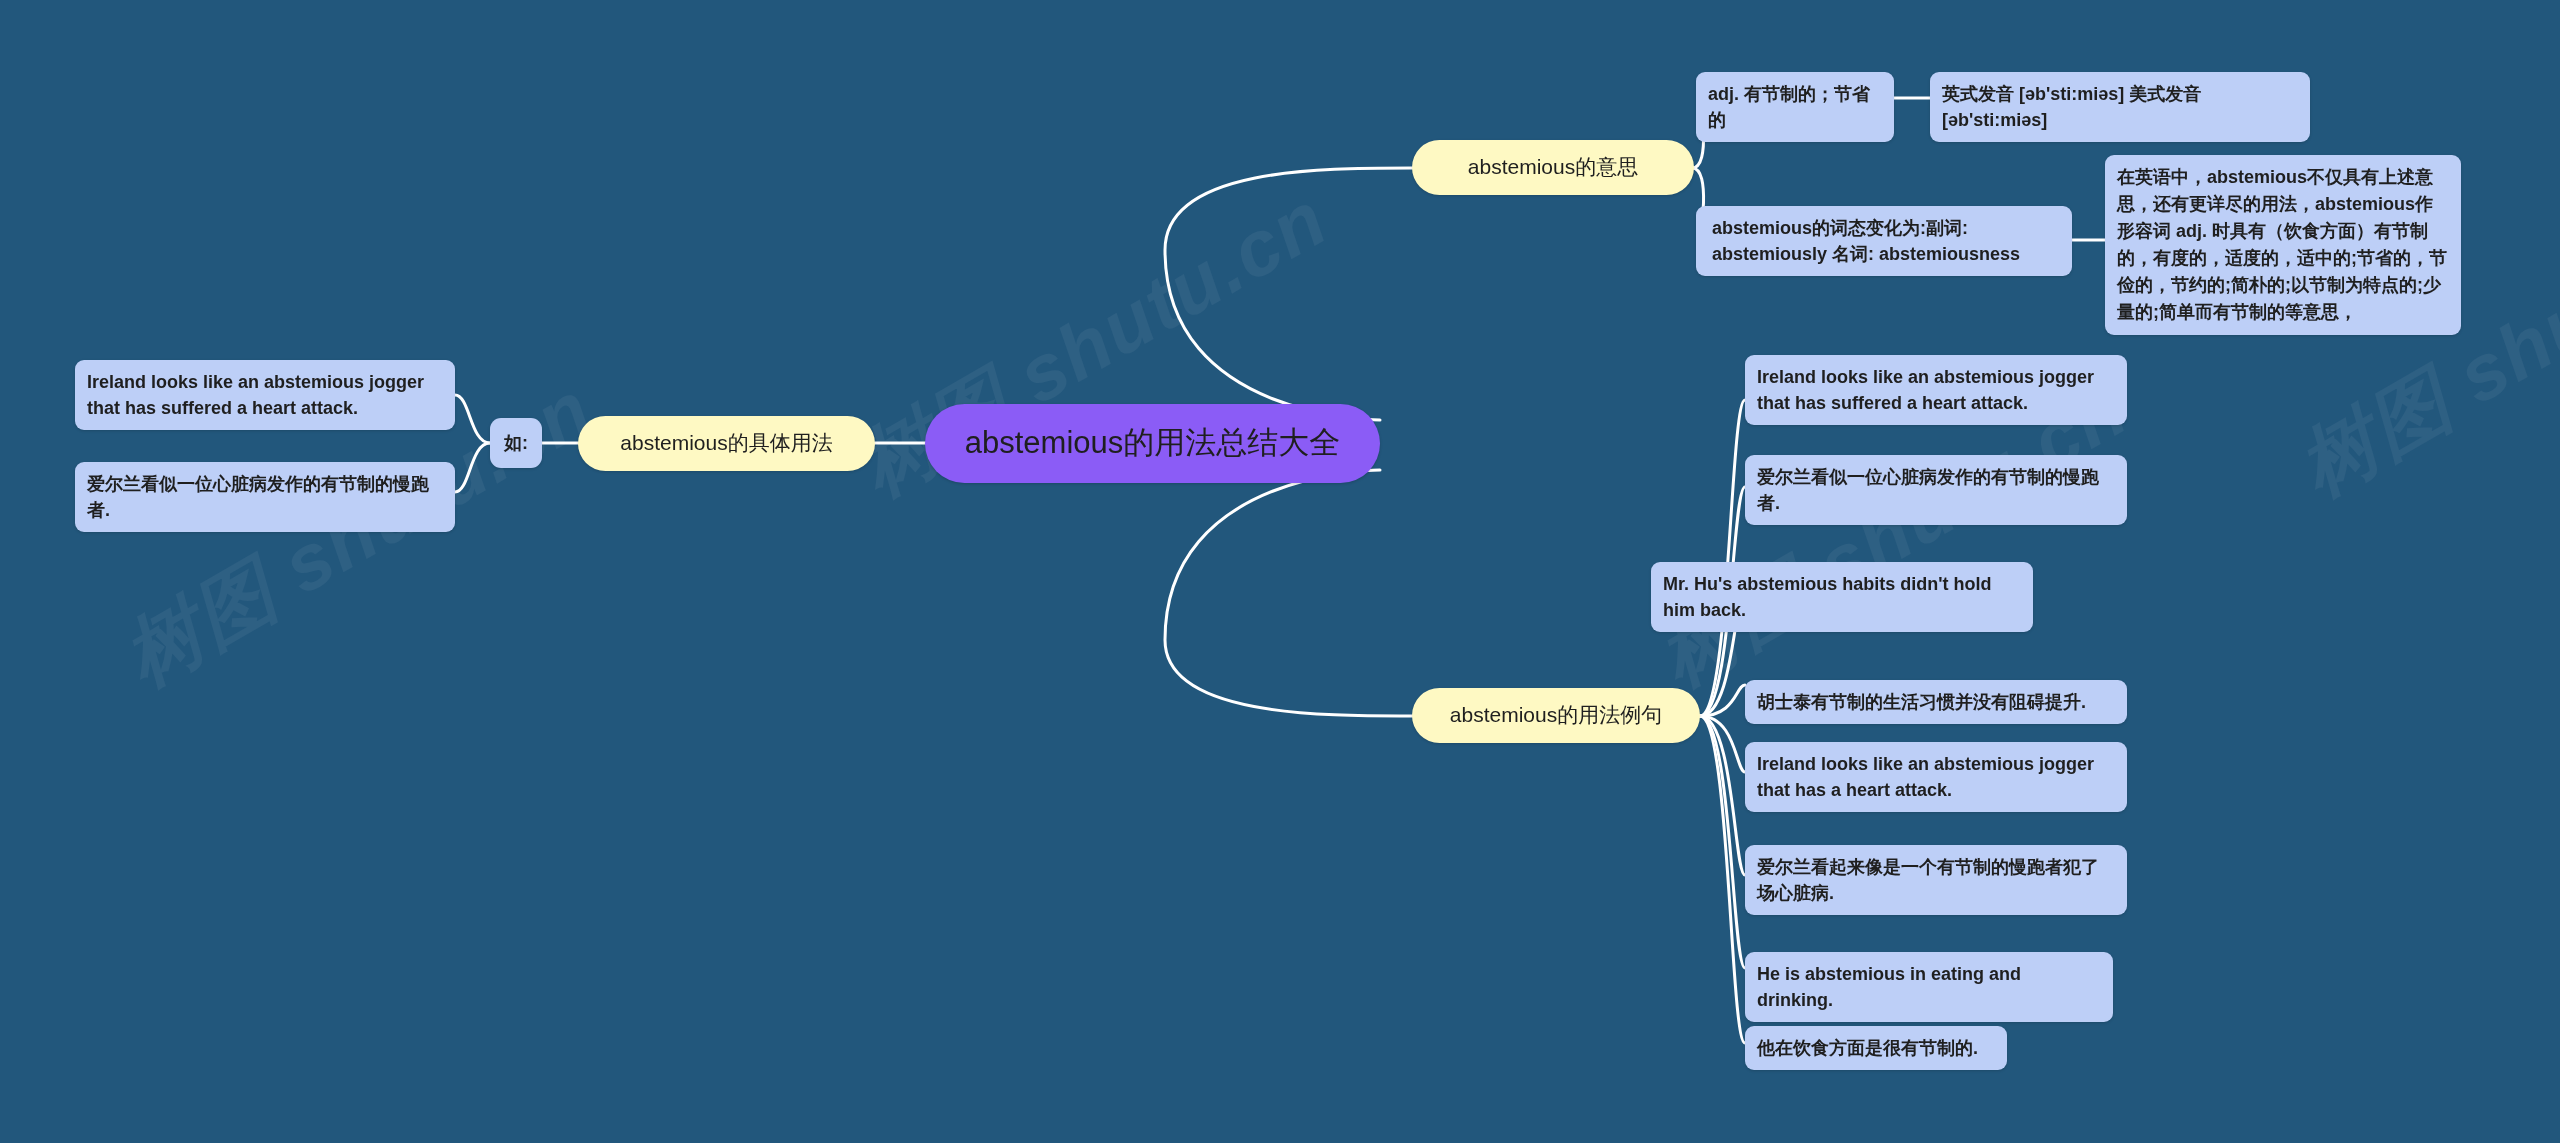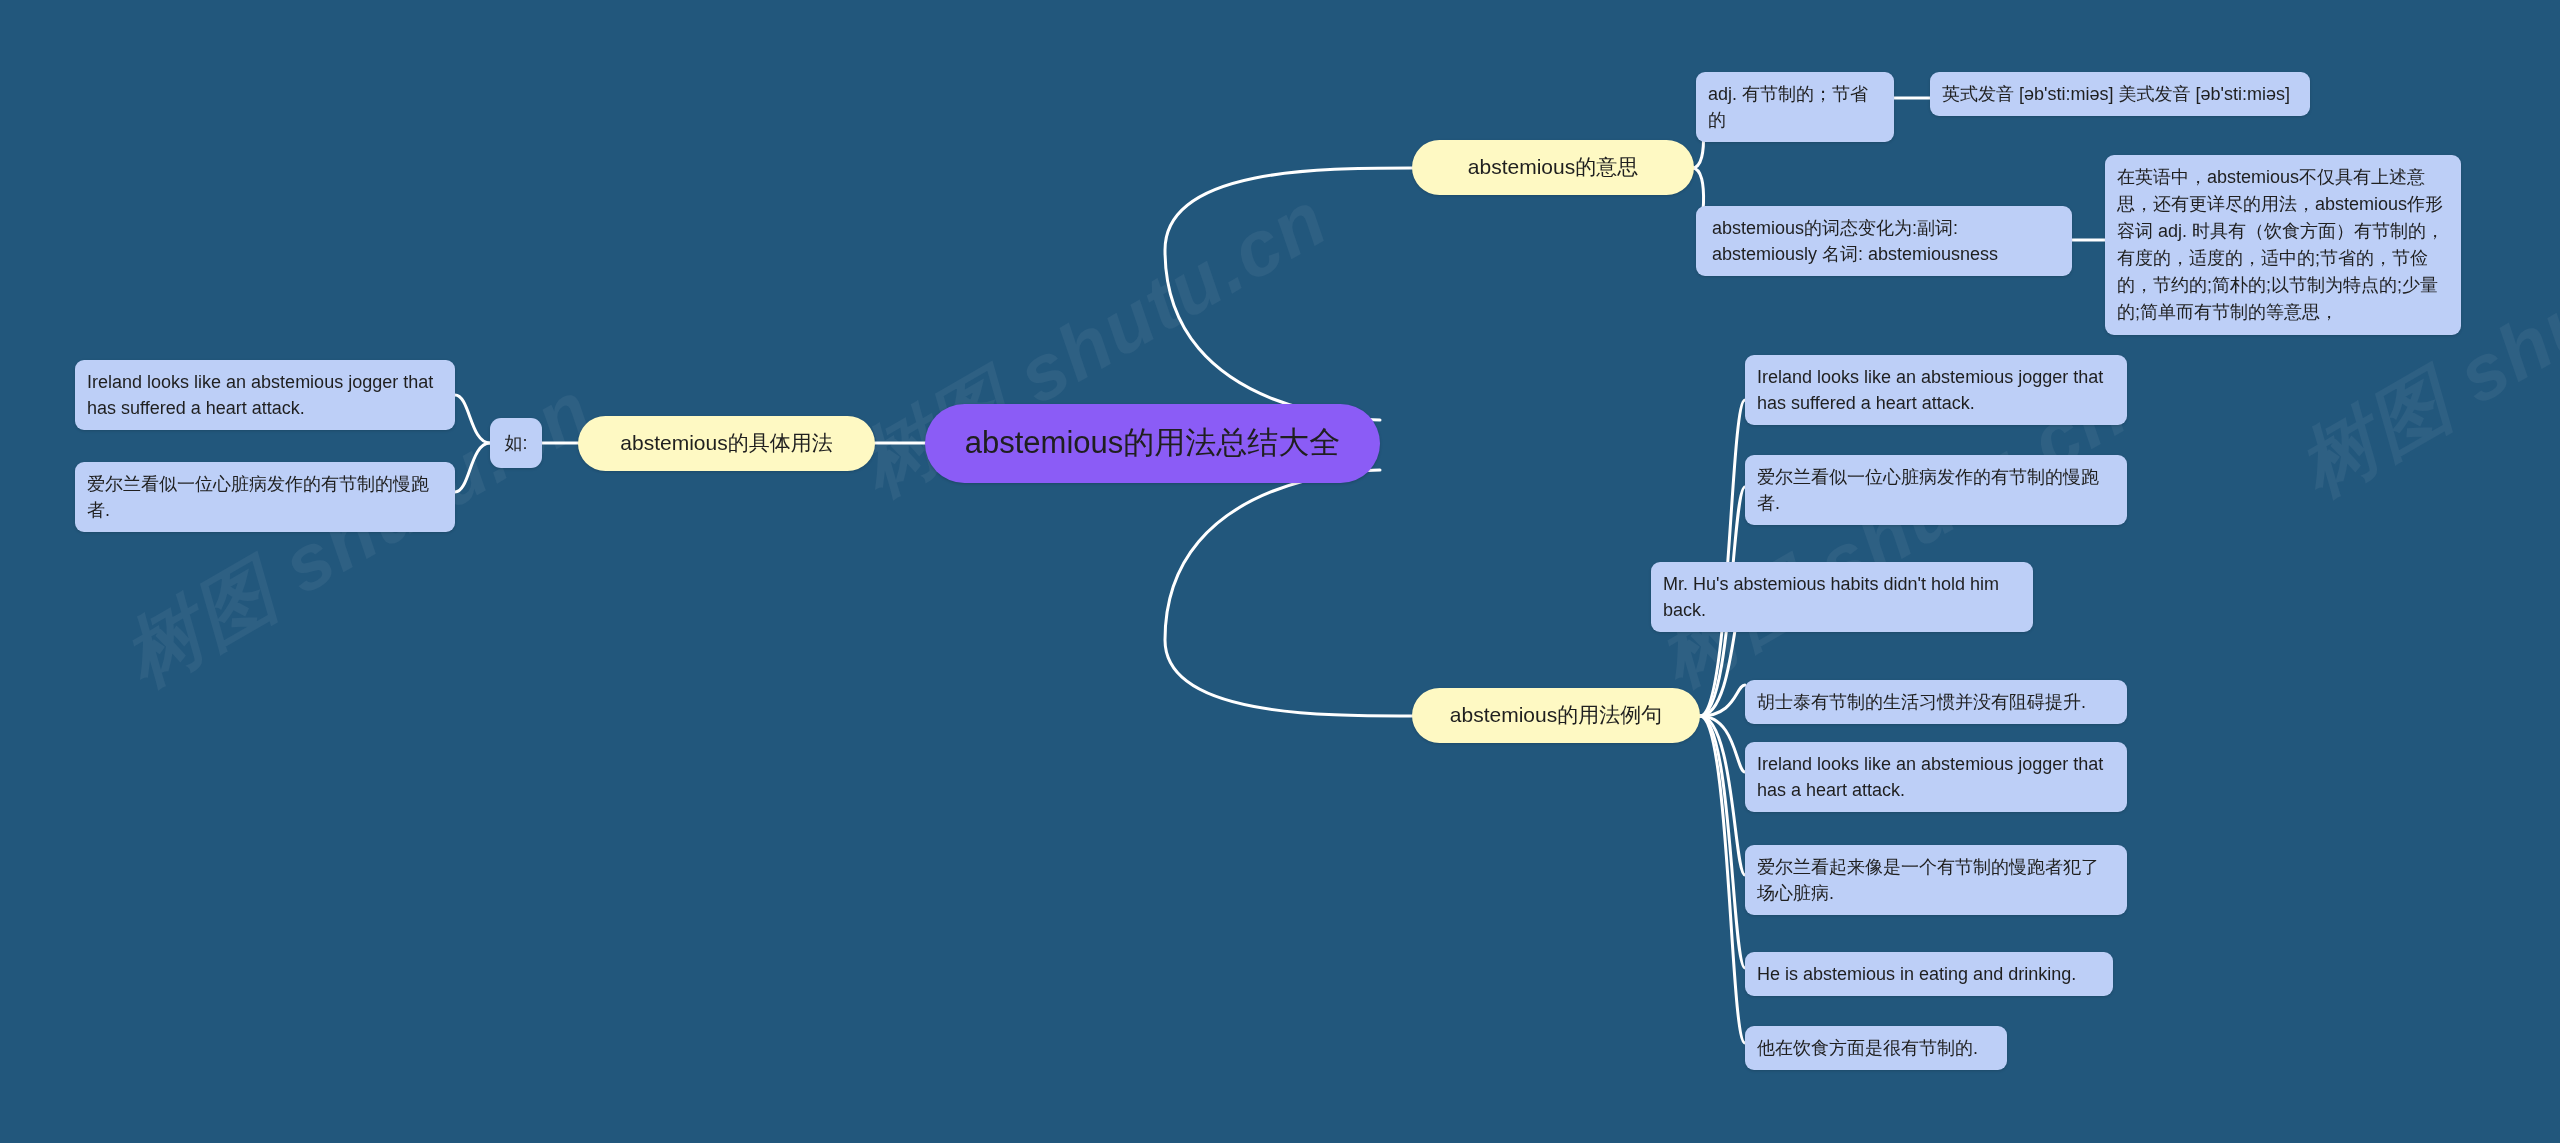--- a/index.html
+++ b/index.html
@@ -87,20 +87,21 @@
     box-shadow: 0 1px 3px rgba(0,0,0,0.16);
   }
 
   
   .leaf {
     background: #bdcff7;
     border-radius: 9px;
     font-size: 18px;
     padding: 9px 12px;
     box-shadow: 0 1px 3px rgba(0,0,0,0.16);
+    font-weight: bold;
   }
   .leaf.tiny {
     border-radius: 11px;
     text-align: center;
     display: flex;
     align-items: center;
     justify-content: center;
     padding: 10px 12px;
   }
   .leaf.big {

